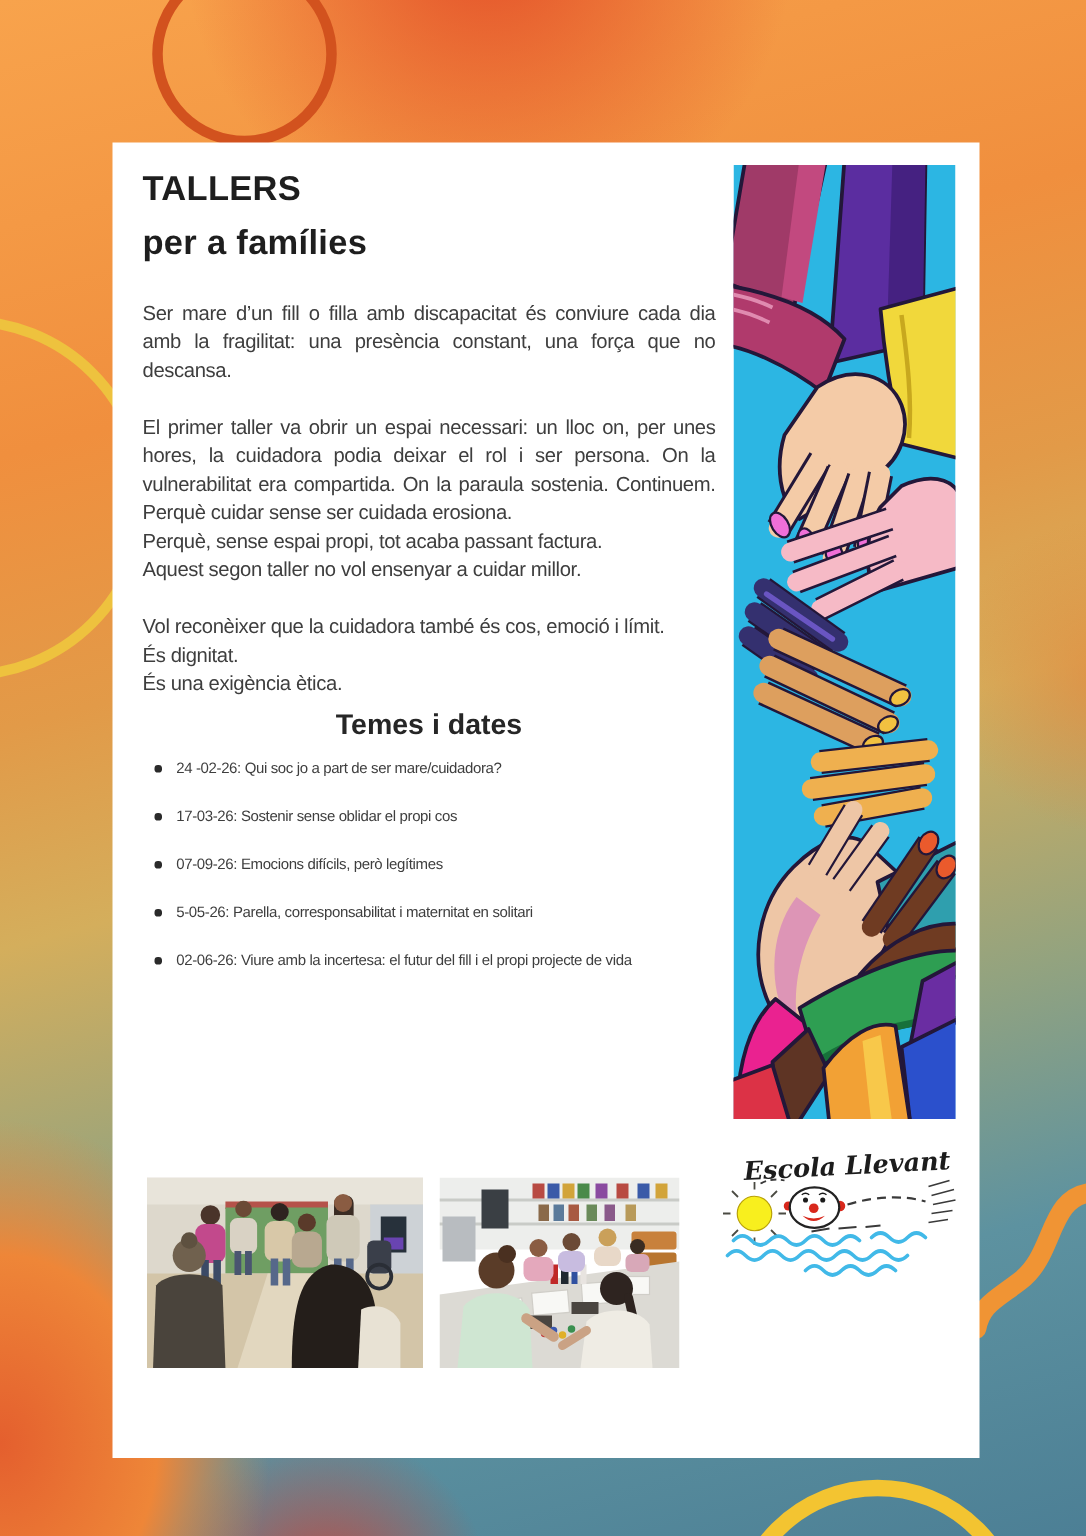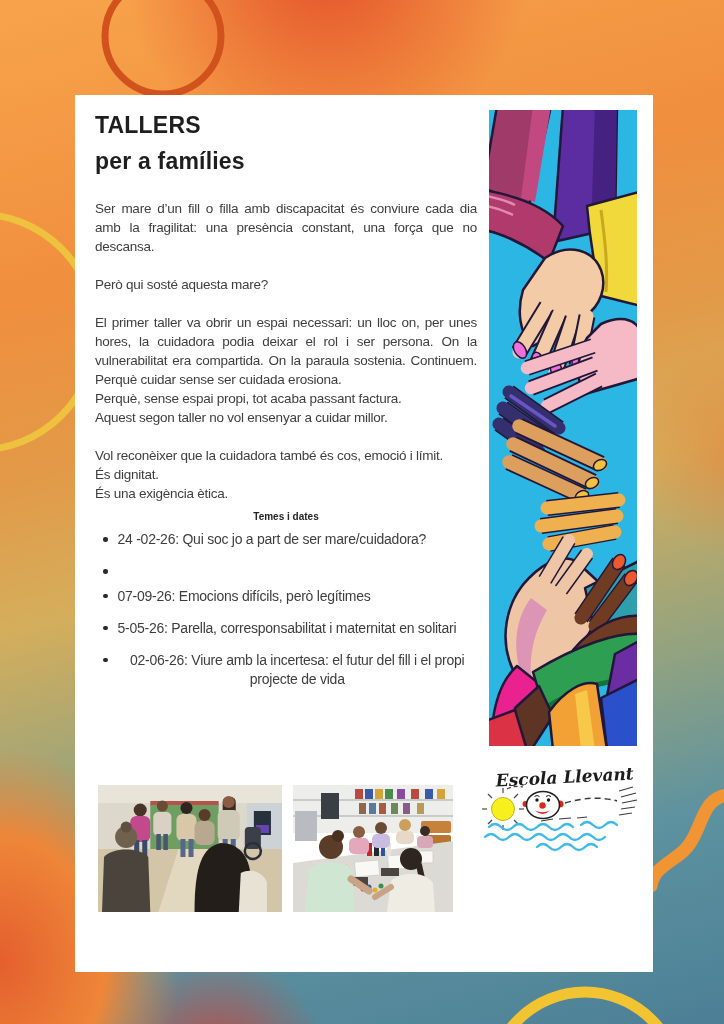--- a/index.html
+++ b/index.html
@@ -19,23 +19,23 @@
     background:#ffffff; z-index:2;
   }
   .tcol { position:absolute; left:20px; top:12px; width:382px; color:#3e3e3e; }
   h1 { margin:0 0 20px 0; font-size:23px; line-height:36px; font-weight:700; color:#1e1e1e; letter-spacing:.2px; }
   .tcol p { margin:0 0 19px 0; font-size:13.5px; line-height:19px; letter-spacing:-0.25px; }
   .just { text-align:justify; }
   .pgroup { margin:0 0 19px 0; }
   .pgroup div, .plines div { font-size:13.5px; line-height:19px; letter-spacing:-0.25px; }
   .pgroup .just-part { text-align:justify; }
   .plines { margin:0 0 8px 0; }
-  h2 { margin:8px 0 8px 0; font-size:10px; font-weight:700; text-align:center; color:#262626; }
+  h2 { margin:8px 0 8px 0; font-size:19px; font-weight:700; text-align:center; color:#262626; }
   .schedule { margin:0; padding:0 0 0 8px; list-style:none; }
-  .schedule li { display:flex; gap:10px; margin-bottom:13px; font-size:14px; line-height:19px; letter-spacing:-0.25px;text-align:center; }
+  .schedule li { display:flex; gap:10px; margin-bottom:13px; font-size:10px; line-height:19px; letter-spacing:-0.25px;text-align:center; }
   .dot { flex:0 0 auto; width:4.5px; height:4.5px; border-radius:50%; background:#2a2a2a; margin-top:7px; }
   .hands { position:absolute; left:414px; top:15px; width:148px; height:636px; }
   .photo1 { position:absolute; left:23px; top:690px; width:184px; height:127px; }
   .photo2 { position:absolute; left:218px; top:690px; width:160px; height:127px; }
   .logo { position:absolute; left:406px; top:668px; width:164px; height:98px; }
   svg { display:block; }
 </style>
 </head>
 <body>
 
@@ -47,21 +47,20 @@
     <path d="M 728 795 C 698 798 704 836 680 854 C 663 867 654 870 651 886" stroke="#f09434" stroke-width="13" stroke-linecap="round"></path>
     <circle cx="585" cy="1086" r="94" stroke="#f3c431" stroke-width="11"></circle>
   </svg>
 
   <div class="card">
 
     <div class="tcol">
       <h1><span>TALLERS</span><br><span>per a famílies</span></h1>
 
       <p class="just">Ser mare d’un fill o filla amb discapacitat és conviure cada dia amb la fragilitat: una presència constant, una força que no descansa.</p>
-      <p>Però qui sosté aquesta mare?</p>
 
       <div class="pgroup">
         <div class="just-part">El primer taller va obrir un espai necessari: un lloc on, per unes hores, la cuidadora podia deixar el rol i ser persona. On la vulnerabilitat era compartida. On la paraula sostenia. Continuem. Perquè cuidar sense ser cuidada erosiona.</div>
         <div>Perquè, sense espai propi, tot acaba passant factura.</div>
         <div>Aquest segon taller no vol ensenyar a cuidar millor.</div>
       </div>
 
       <div class="plines">
         <div>Vol reconèixer que la cuidadora també és cos, emoció i límit.</div>
         <div>És dignitat.</div>
@@ -70,20 +69,21 @@
 
       <h2>Temes i dates</h2>
 
       <ul class="schedule">
         <li>
             <span class="dot"></span>
             <span>24 -02-26: Qui soc jo a part de ser mare/cuidadora?</span>
           </li>
         <li>
             <span class="dot"></span>
+            <span>17-03-26: Sostenir sense oblidar el propi cos</span>
           </li>
         <li>
             <span class="dot"></span>
             <span>07-09-26: Emocions difícils, però legítimes</span>
           </li>
         <li>
             <span class="dot"></span>
             <span>5-05-26: Parella, corresponsabilitat i maternitat en solitari</span>
           </li>
         <li>

